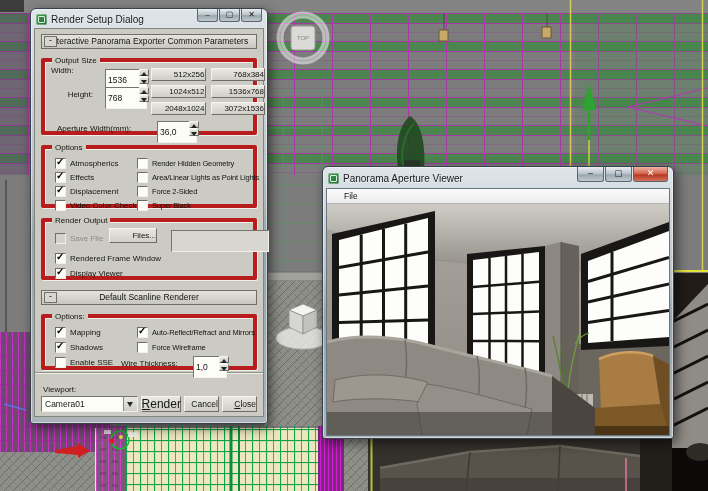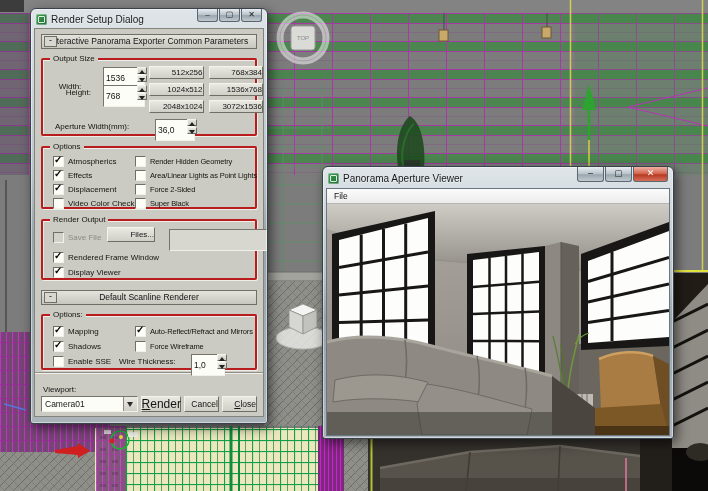--- a/index.html
+++ b/index.html
@@ -23,21 +23,21 @@
   .vbtn{width:25px;height:14px;font-size:9px;line-height:13px;}
   .vbtn.close{width:33px;}
 
   
   .dlgbody{position:relative;margin:0 3px 3px 3px;background:#cbcac3;border:1px solid #84837c;
            height:389px;padding:4px 5px 0 5px;box-sizing:border-box;display:flex;flex-direction:column;color:#161616;}
   .rollout{position:relative;height:13px;margin:1px 1px 5px 1px;border:1px solid #6f6e67;
            background:linear-gradient(#e4e3dc,#c7c6bf);font-size:8.5px;line-height:13px;text-align:center;color:#121212;}
   .rollbtn{position:absolute;left:2px;top:1px;width:11px;height:9px;border:1px solid #6f6e67;background:#d7d6cf;
            font-size:9px;line-height:7px;text-align:center;color:#111;}
-  .group{position:relative;border:2px solid #b91c1c;border-radius:2px;margin:4px 1px 6px 1px;
+  .group{position:relative;border:4px solid #b91c1c;border-radius:2px;margin:4px 1px 6px 1px;
          box-shadow:inset 1px 1px 0 rgba(255,255,255,.65), 1px 1px 0 rgba(255,255,255,.65);}
   .glabel{position:absolute;top:-6px;left:7px;background:#cbcac3;padding:0 3px;font-size:8px;color:#14140f;}
   .lbl{font-size:8px;color:#14140f;white-space:nowrap;}
   .field{background:#fdfdf7;border:1px solid;border-color:#75746d #f1f0e9 #f1f0e9 #75746d;
          font-size:8.5px;color:#111;padding:4px 2px;height:12px;line-height:12px;font-family:"Liberation Sans",sans-serif;box-sizing:content-box;margin-left:8px;}
   .field.dis{background:#d7d6cf;}
   .btn{background:linear-gradient(#e9e8e1,#cfcec7);border:1px solid;border-color:#f4f3ec #6f6e66 #6f6e66 #f4f3ec;
        font-size:8px;color:#141414;text-align:right;cursor:default;font-family:"Liberation Sans",sans-serif;padding:0;}
   .btn.hk{display:inline-block;}
   .btn.hk::first-letter{text-decoration:underline;}
@@ -60,21 +60,21 @@
           padding:2px 6px 4px 6px;margin-top:auto;}
   .combo{position:relative;width:96px;height:14px;background:#fdfdf7;border:1px solid;
          border-color:#75746d #f1f0e9 #f1f0e9 #75746d;font-size:8.5px;line-height:14px;padding:0 3px;}
   .combo .arrow{position:absolute;right:0;top:0;width:13px;height:14px;background:linear-gradient(#e9e8e1,#cfcec7);
          border-left:1px solid #8a8982;}
   .combo .arrow::after{content:"";position:absolute;left:3px;top:5px;border-left:3.5px solid transparent;
          border-right:3.5px solid transparent;border-top:5px solid #2a2a2a;}
 
   
   .menubar{height:14px;background:linear-gradient(#fbfbfb,#ececec);border-bottom:1px solid #b5b5b5;
-           display:flex;align-items:center;padding-left:3px;}
+           display:flex;align-items:center;padding-left:13px;}
   .menuitem{font-size:8.5px;color:#111;padding:0 4px;}
 
   .vc{position:absolute;}
 </style>
 </head>
 <body>
 
 <div id="stage">
 
   <svg width="708" height="491" style="position:absolute;left:0;top:0">
@@ -256,21 +256,21 @@
 
     <div class="dlgbody">
 
       <div class="rollout">
         <span class="rollbtn">-</span>
         <span>Interactive Panorama Exporter Common Parameters</span>
       </div>
 
       <div class="group" style="height:80px">
         <span class="glabel">Output Size</span>
-        <span class="lbl" style="position:absolute;left:6px;top:22px;width:42px;text-align:center">Width:</span>
+        <span class="lbl" style="position:absolute;left:6px;top:4px;width:42px;text-align:left">Width:</span>
         <input class="field" style="position: absolute; left: 52px; top: 7px; width: 36px;" value="1536">
         <span class="spin" style="position:absolute;left:94px;top:7px">
             <b class="up"></b>
             <b class="dn"></b>
           </span>
         <span class="lbl" style="position:absolute;left:6px;top:28px;width:42px;text-align:right">Height:</span>
         <input class="field" style="position: absolute; left: 52px; top: 25px; width: 36px;" value="768">
         <span class="spin" style="position:absolute;left:94px;top:25px">
             <b class="up"></b>
             <b class="dn"></b>

